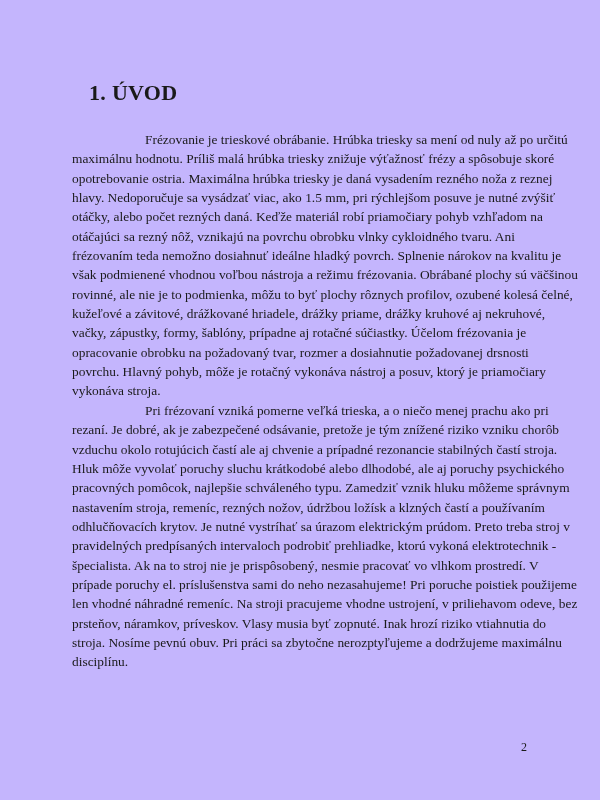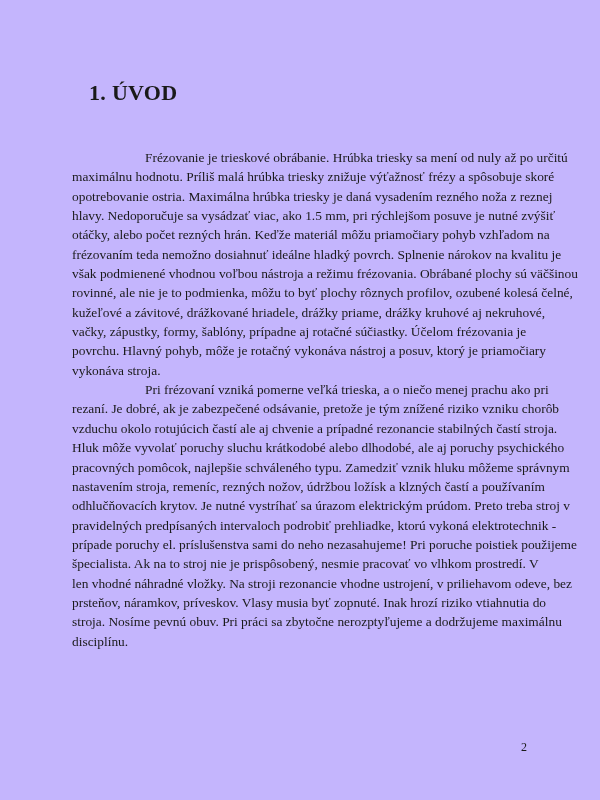--- a/index.html
+++ b/index.html
@@ -15,46 +15,48 @@
   .line.first { padding-left: 73px; }
   .page-number { position: absolute; left: 521px; top: 740px; font-size: 12px; }
 </style>
 </head>
 <body>
 
 <div class="page">
   <h1 class="heading">1. ÚVOD</h1>
 
   <div class="body-text">
-    <p class="para" id="para-0" style="text-indent: 0px; margin-top: 18px;">
+    <p class="para" id="para-0" style="text-indent: 0px;">
         <span class="line first">Frézovanie je  trieskové obrábanie. Hrúbka triesky sa mení od nuly až po určitú</span>
         <span class="line">maximálnu hodnotu. Príliš malá hrúbka triesky znižuje výťažnosť frézy a spôsobuje skoré</span>
         <span class="line">opotrebovanie ostria. Maximálna hrúbka triesky je daná vysadením rezného noža z reznej</span>
         <span class="line">hlavy. Nedoporučuje sa vysádzať viac, ako 1.5 mm, pri rýchlejšom posuve je nutné zvýšiť</span>
-        <span class="line">otáčky, alebo počet rezných hrán. Keďže materiál môžu priamočiary pohyb vzhľadom na</span>
+        <span class="line">otáčky, alebo počet rezných daná. Keďže materiál robí priamočiary pohyb vzhľadom na</span>
+        <span class="line">otáčajúci sa rezný nôž, vznikajú na povrchu obrobku vlnky cykloidného tvaru. Ani</span>
         <span class="line">frézovaním teda nemožno dosiahnuť ideálne hladký povrch. Splnenie nárokov na kvalitu je</span>
         <span class="line">však podmienené vhodnou voľbou nástroja a režimu frézovania. Obrábané plochy sú väčšinou</span>
         <span class="line">rovinné, ale nie je to podmienka, môžu to byť plochy rôznych profilov, ozubené kolesá čelné,</span>
         <span class="line">kužeľové a závitové, drážkované hriadele, drážky priame, drážky kruhové aj nekruhové,</span>
         <span class="line">vačky, zápustky, formy, šablóny, prípadne aj rotačné súčiastky. Účelom frézovania je</span>
+        <span class="line">opracovanie obrobku na požadovaný tvar, rozmer a dosiahnutie požadovanej drsnosti</span>
         <span class="line">povrchu. Hlavný pohyb, môže je rotačný vykonáva nástroj a posuv, ktorý je priamočiary</span>
         <span class="line">vykonáva stroja.</span>
       </p>
     <p class="para" id="para-1" style="text-indent: 0px;">
         <span class="line first">Pri frézovaní vzniká pomerne veľká trieska, a o niečo menej prachu ako pri</span>
         <span class="line">rezaní. Je dobré, ak je zabezpečené odsávanie, pretože je tým znížené riziko vzniku chorôb</span>
         <span class="line">vzduchu okolo rotujúcich častí ale aj chvenie a prípadné rezonancie stabilných častí stroja.</span>
         <span class="line">Hluk môže vyvolať poruchy sluchu krátkodobé alebo dlhodobé, ale aj poruchy psychického</span>
         <span class="line">pracovných pomôcok, najlepšie schváleného typu. Zamedziť vznik hluku môžeme správnym</span>
         <span class="line">nastavením stroja, remeníc, rezných nožov, údržbou ložísk a klzných častí a používaním</span>
         <span class="line">odhlučňovacích krytov. Je nutné vystríhať sa úrazom elektrickým prúdom. Preto treba stroj v</span>
         <span class="line">pravidelných predpísaných intervaloch podrobiť prehliadke, ktorú vykoná elektrotechnik -</span>
+        <span class="line">špecialista. Ak na to stroj nie je prispôsobený, nesmie pracovať vo vlhkom prostredí. V</span>
         <span class="line">prípade poruchy el. príslušenstva sami do neho nezasahujeme! Pri poruche poistiek použijeme</span>
-        <span class="line">špecialista. Ak na to stroj nie je prispôsobený, nesmie pracovať vo vlhkom prostredí. V</span>
-        <span class="line">len vhodné náhradné vložky. Na stroji rezonancie vhodne ustrojení, v priliehavom odeve, bez</span>
+        <span class="line">len vhodné náhradné remeníc. Na stroji pracujeme vhodne ustrojení, v priliehavom odeve, bez</span>
         <span class="line">prsteňov, náramkov, príveskov. Vlasy musia byť zopnuté. Inak hrozí riziko vtiahnutia do</span>
         <span class="line">stroja. Nosíme pevnú obuv. Pri práci sa zbytočne nerozptyľujeme a dodržujeme maximálnu</span>
         <span class="line">disciplínu.</span>
       </p>
   </div>
 
   <div class="page-number">2</div>
 </div>
 
 </body></html>

